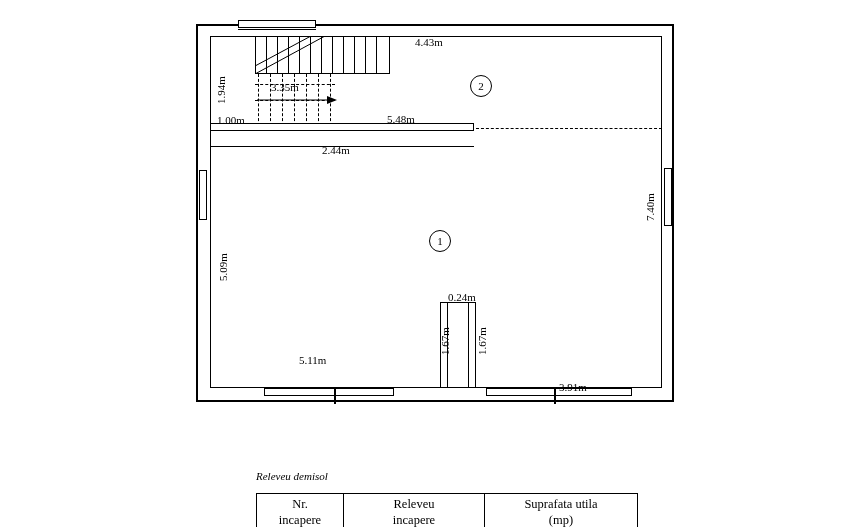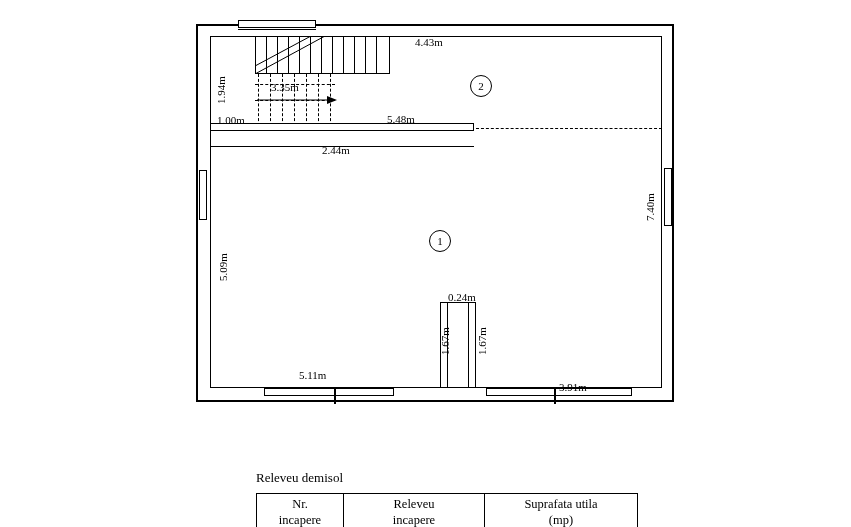--- a/index.html
+++ b/index.html
@@ -116,22 +116,23 @@
     background: #ffffff;
     border: 1px solid #000;
     box-sizing: border-box;
   }
 
   
   .caption {
     position: absolute;
     left: 256px;
     top: 470px;
-    font-size: 13px;
-    font-family: "Liberation Serif", serif;
+    font-size: 11px;
+    font-family: "Liberation Serif", serif;
+    font-style: italic;
   }
   table.releveu {
     position: absolute;
     left: 256px;
     top: 493px;
     border-collapse: collapse;
     font-size: 12.5px;
     font-family: "Liberation Serif", serif;
   }
   table.releveu th,
@@ -222,21 +223,21 @@
   <div class="dim" style="left:415px; top:37px;">4.43m</div>
   <div class="dim vert" style="left:216px; top:104px;">1.94m</div>
   <div class="dim" style="left:217px; top:115px;">1.00m</div>
   <div class="dim" style="left:358px; top:114px;margin-left:29px;">5.48m</div>
   <div class="dim" style="left:322px; top:145px;">2.44m</div>
   <div class="dim vert" style="left:645px; top:221px;">7.40m</div>
   <div class="dim vert" style="left:218px; top:281px;">5.09m</div>
   <div class="dim" style="left:448px; top:292px;">0.24m</div>
   <div class="dim vert" style="left:440px; top:355px;">1.67m</div>
   <div class="dim vert" style="left:477px; top:355px;">1.67m</div>
-  <div class="dim" style="left:299px; top:370px;text-align:right;">5.11m</div>
+  <div class="dim" style="left:299px; top:355px;text-align:right;">5.11m</div>
   <div class="dim" style="left:559px; top:370px;margin-top:12px;">3.91m</div>
 
   <div class="caption">Releveu demisol</div>
 
   <table class="releveu">
     <thead>
       <tr>
         <th class="c1">
           <span>Nr.</span><br>
           <span>incapere</span>

